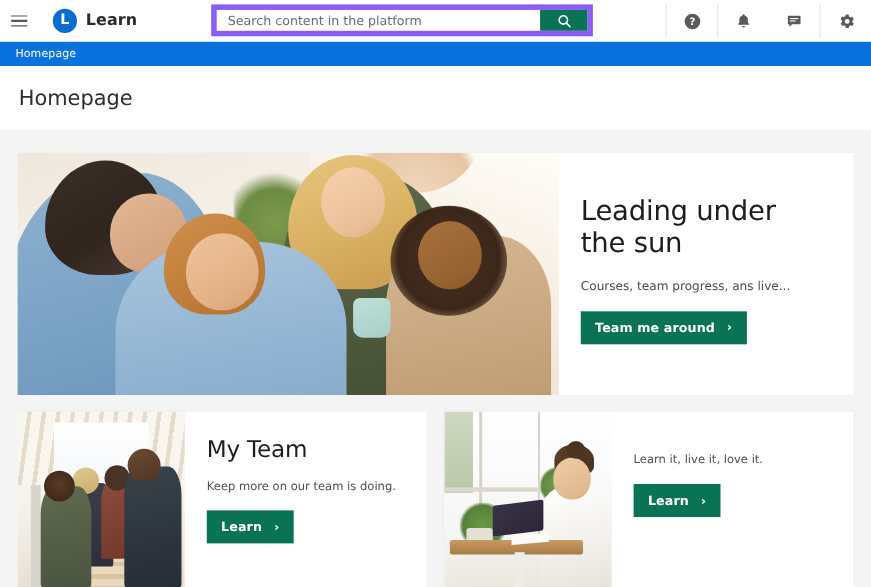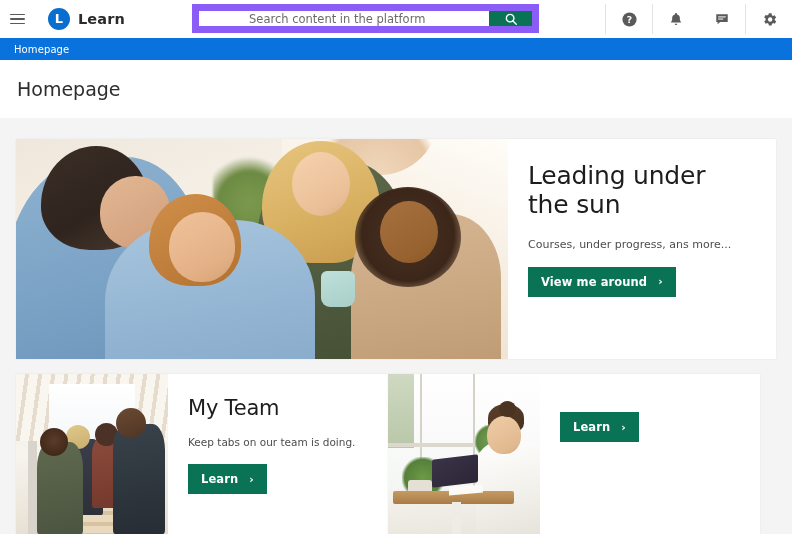--- a/index.html
+++ b/index.html
@@ -33,23 +33,22 @@
     color: #fff; font-size: 13px; font-weight: 700; line-height: 1;
     font-family: "DejaVu Sans", "Liberation Sans", sans-serif;
     padding-bottom: 1px;
   }
   .brand-name { font-size: 14.5px; font-weight: 700; color: #2b2b2b; letter-spacing: .1px; }
 
   .search-wrap {
     position: absolute; left: 192px; top: 4px;
     width: 347px; height: 29px;
     display: flex;
-    border: 7px solid #8b5cf6;
+    border: 5px solid #8b5cf6;
     background: #fff;
-    padding-left: 40px;
   }
   .search-input {
     flex: 1; border: 0; outline: none; padding: 0 10px;
     font-size: 11.5px; color: #3c3c3c;
     font-family: "DejaVu Sans", "Liberation Sans", sans-serif;
     background: transparent;
   }
   .search-input::placeholder { color: #6b6b6b; }
   .search-btn {
     width: 43px; background: #0a7355; border: 0; cursor: pointer;
@@ -106,41 +105,42 @@
     display: flex;
     box-shadow: 0 0 2px rgba(0,0,0,.07);
   }
   .hero-img { width: 492px; height: 220px; position: relative; overflow: hidden; }
   .hero-body {
     flex: 1; padding: 22px 26px 0 20px;
   }
   .hero-h1 {
     font-size: 25px; font-weight: 400; color: #1d1d1d; line-height: 1.17;
     letter-spacing: -.2px;
+    margin-top: 16px;
   }
   .hero-sub { margin-top: 18px; font-size: 11px; color: #4d4d4d; }
 
   
   .btn {
     margin-top: 16px;
     display: inline-flex; align-items: center; gap: 11px;
     background: #0a7355; color: #ffffff;
     border: 0; cursor: pointer;
     font-family: "DejaVu Sans", "Liberation Sans", sans-serif;
     font-size: 11.5px; font-weight: 700;
     padding: 8px 13px;
     letter-spacing: .1px;
   }
   .btn .chev { font-size: 11px; font-weight: 700; }
 
   
   .cards {
     position: absolute; left: 16px; top: 256px;
     width: 760px; height: 160px;
-    display: flex;  align-items: flex-end;
+    display: flex; gap: 16px; align-items: flex-end;
   }
   .card {
     width: 372px; height: 160px;
     background: #ffffff;
     display: flex; overflow: hidden;
     box-shadow: 0 0 2px rgba(0,0,0,.07);
   }
   .card-img { width: 152px; height: 160px; position: relative; overflow: hidden; flex: none; }
   .card-body { flex: 1; padding: 22px 14px 0 20px; }
   .card-h2 { font-size: 21px; font-weight: 400; color: #1d1d1d; letter-spacing: -.2px; }
@@ -466,23 +466,23 @@
         <div class="man1h"></div>
         <div class="man1f"></div>
         <div class="man2"></div>
         <div class="man2h"></div>
         <div class="man2f"></div>
         <div class="cup"></div>
       </div>
     </div>
     <div class="hero-body">
       <div class="hero-h1">Leading under the sun</div>
-      <div class="hero-sub">Courses, under progress, ans more...</div>
+      <div class="hero-sub">Courses, team progress, ans live...</div>
       <button class="btn">
-        <span>View me around</span>
+        <span>Team me around</span>
         <span class="chev">›</span>
       </button>
     </div>
   </div>
 
   <div class="cards">
 
     <div class="card">
       <div class="card-img">
         <div class="ph p2">
@@ -496,21 +496,21 @@
           <div class="pC"></div>
           <div class="pCh"></div>
           <div class="pA"></div>
           <div class="pAh"></div>
           <div class="pD"></div>
           <div class="pDh"></div>
         </div>
       </div>
       <div class="card-body">
         <div class="card-h2">My Team</div>
-        <div class="card-sub">Keep tabs on our team is doing.</div>
+        <div class="card-sub">Keep more on our team is doing.</div>
         <button class="btn">
           <span>Learn</span>
           <span class="chev">›</span>
         </button>
       </div>
     </div>
 
     <div class="card">
       <div class="card-img">
         <div class="ph p3">
@@ -526,20 +526,21 @@
           <div class="hair3"></div>
           <div class="head3"></div>
           <div class="bun3"></div>
           <div class="desk"></div>
           <div class="deskleg"></div>
           <div class="laptop"></div>
           <div class="paper"></div>
         </div>
       </div>
       <div class="card-body">
+        <div class="card-sub">Learn it, live it, love it.</div>
         <button class="btn">
           <span>Learn</span>
           <span class="chev">›</span>
         </button>
       </div>
     </div>
 
   </div>
 </div>
 

